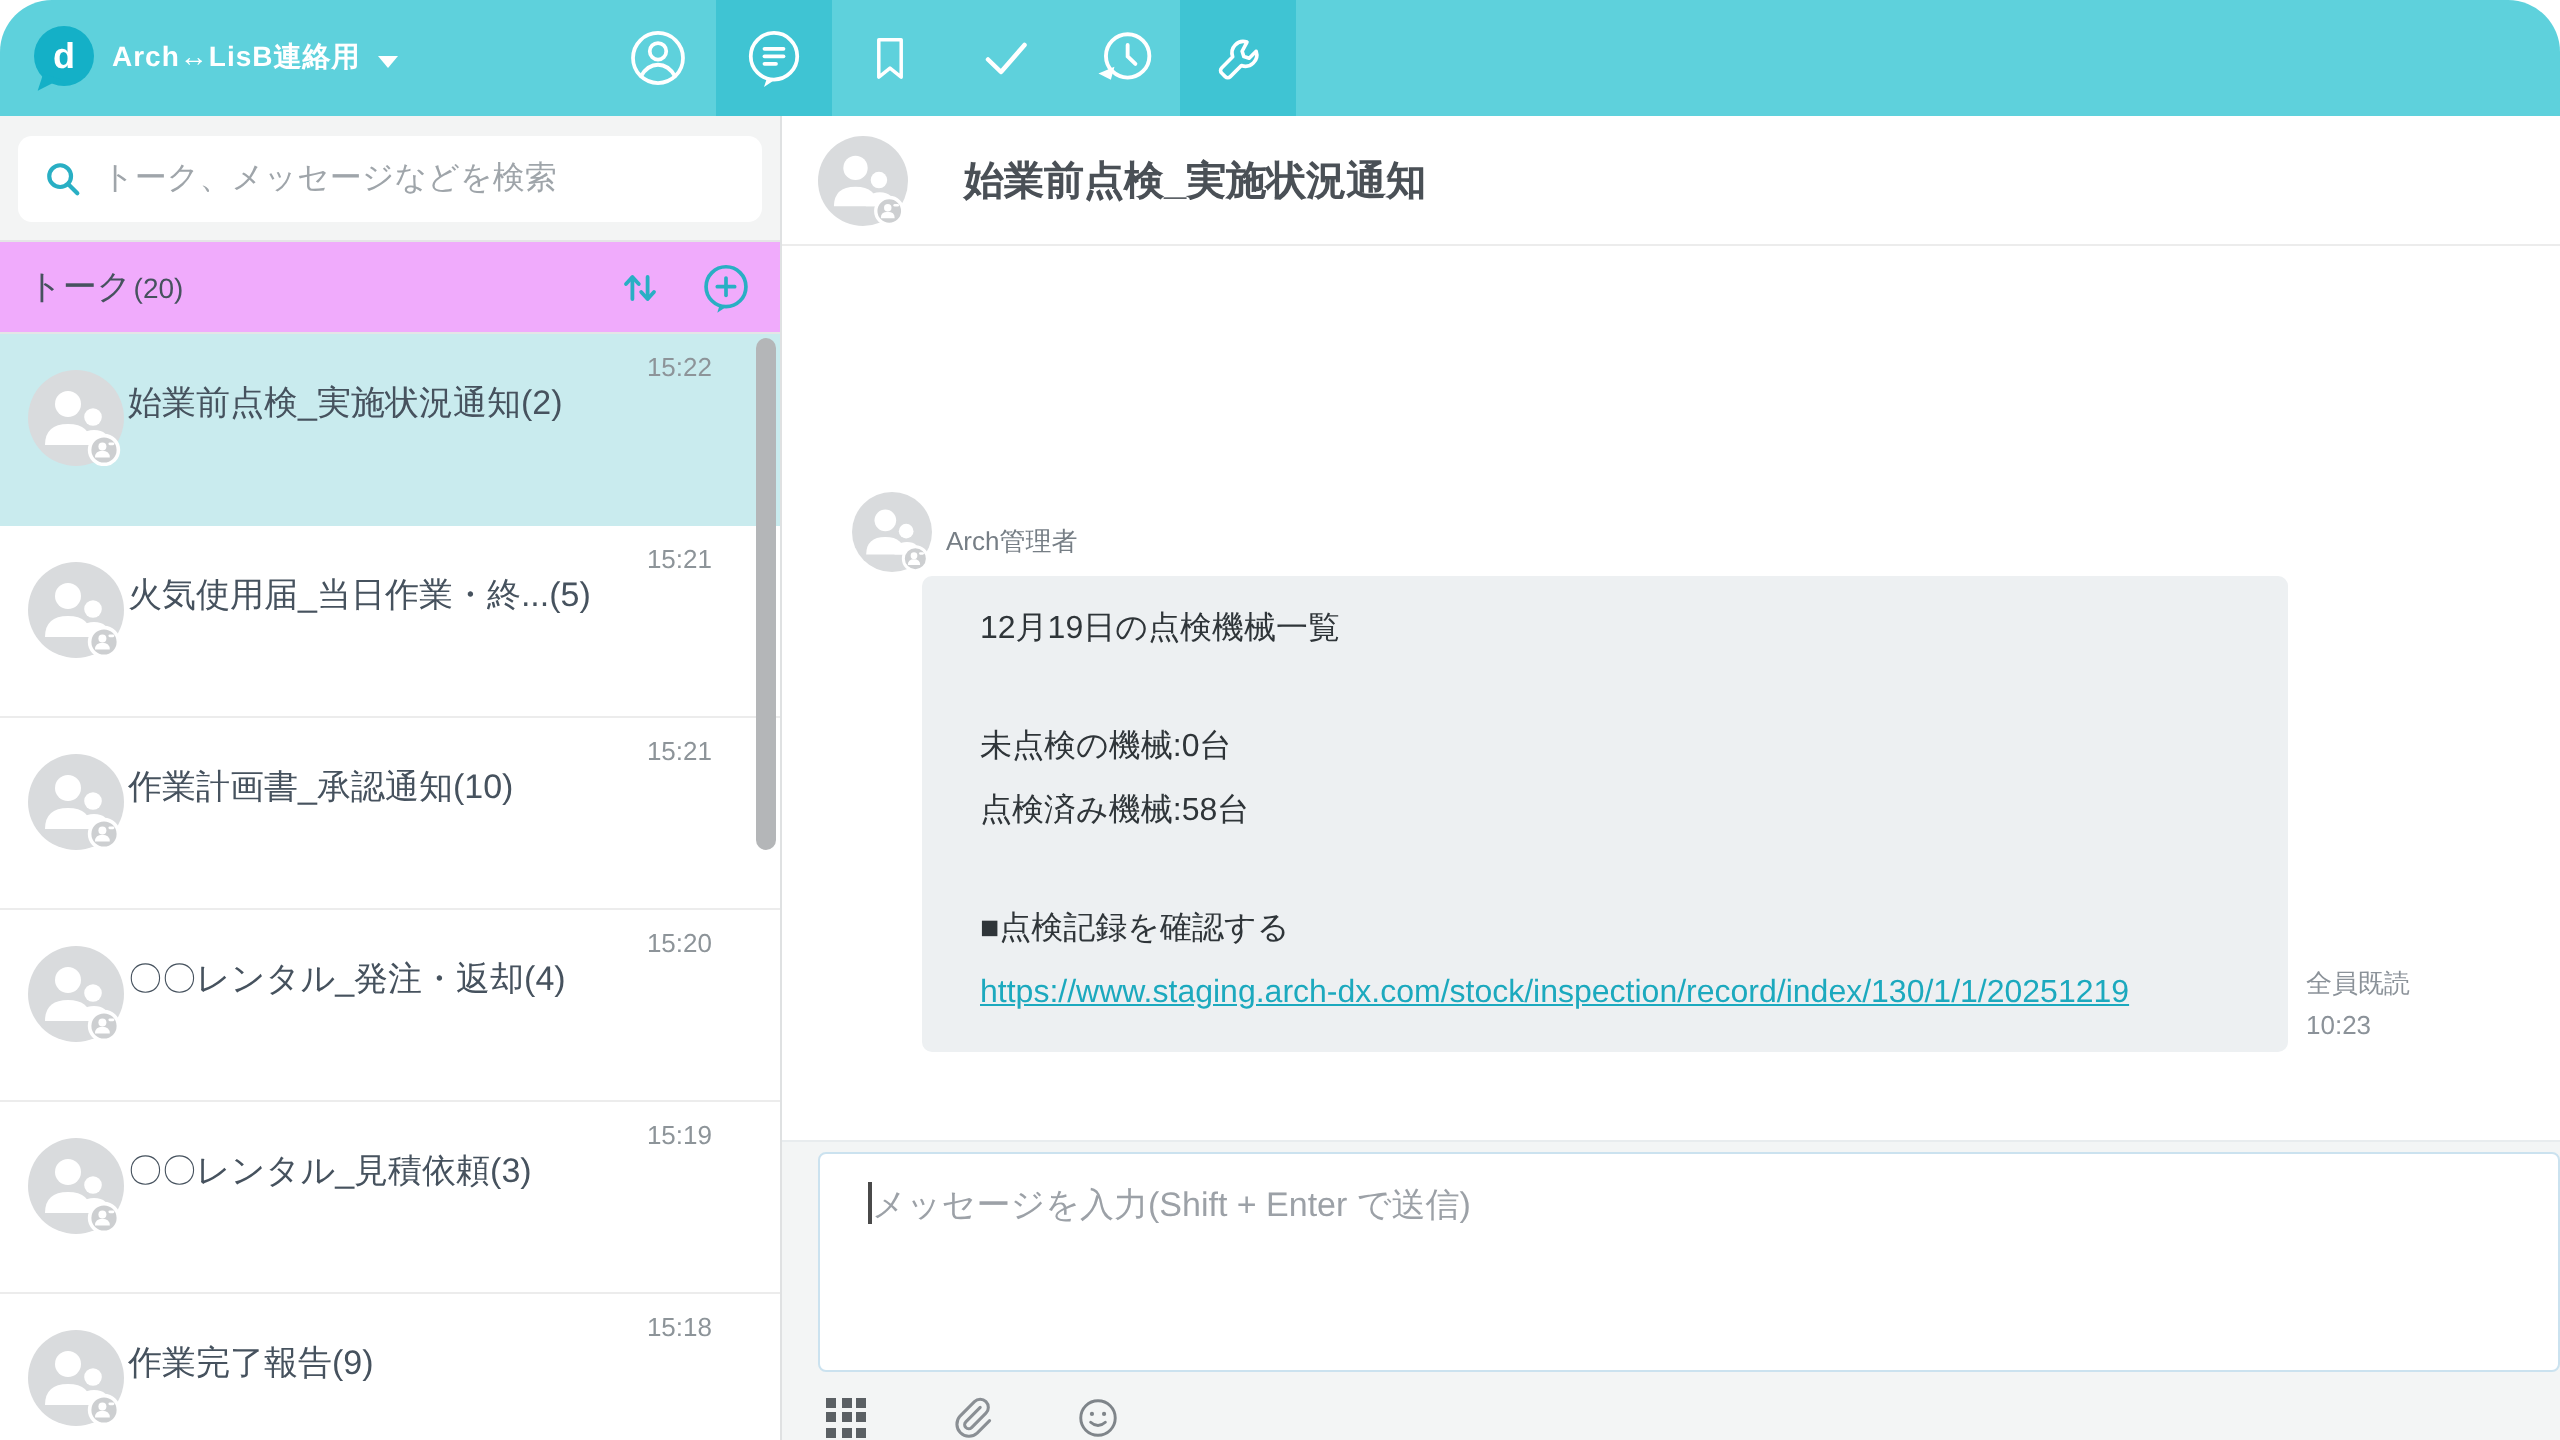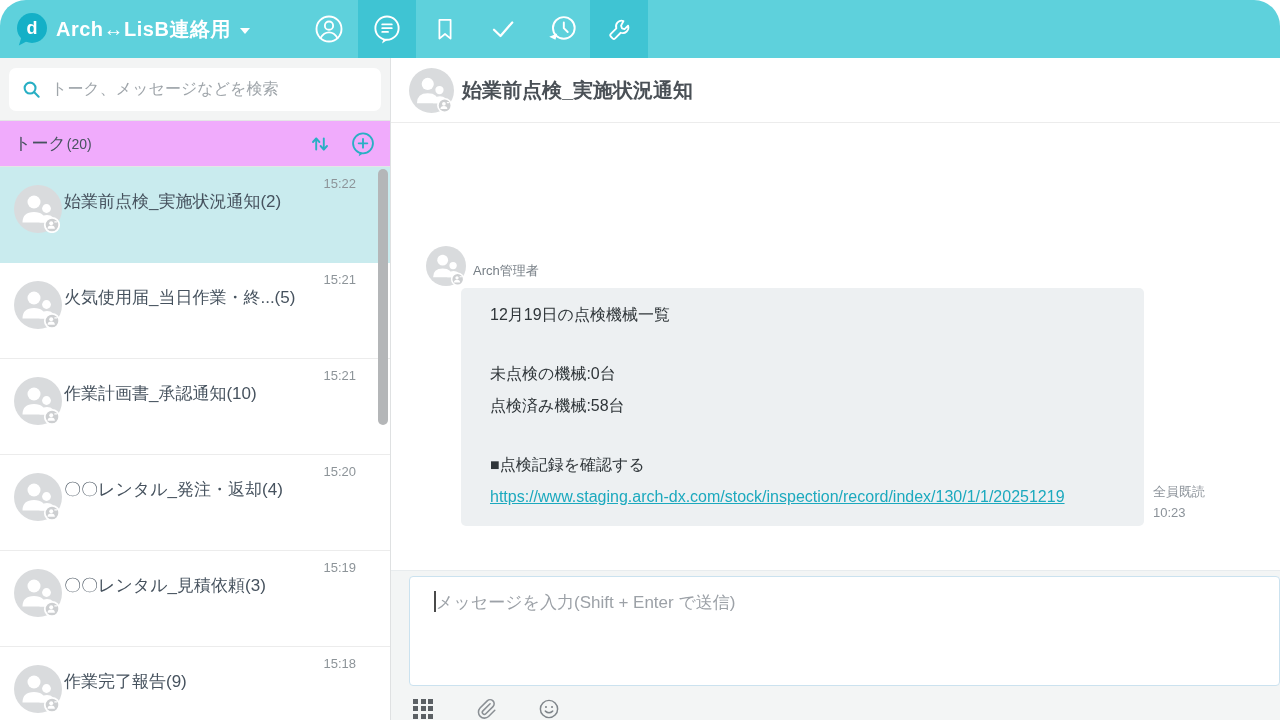--- a/index.html
+++ b/index.html
@@ -7,21 +7,21 @@
   .app{position:relative;width:1280px;height:720px;border-radius:26px 26px 0 0;overflow:hidden;background:#fff;}
 
   
   .topbar{position:relative;height:58px;background:#5ED1DC;display:flex;align-items:center;}
   .logo{position:absolute;left:17px;top:13px;width:32px;height:32px;cursor:pointer;}
   .logo-bubble{width:30px;height:30px;background:#14B0C7;border-radius:50%;display:flex;align-items:center;justify-content:center;position:relative;}
   .logo-bubble:after{content:"";position:absolute;left:3px;bottom:-4px;width:0;height:0;
     border-top:9px solid #14B0C7;border-right:9px solid transparent;transform:rotate(18deg);}
   .logo-letter{color:#fff;font-size:18px;font-weight:bold;line-height:1;position:relative;z-index:1;}
   .title-wrap{position:absolute;left:56px;top:0;height:58px;display:flex;align-items:center;gap:9px;cursor:pointer;}
-  .topbar-title{color:#fff;font-size:20px;font-weight:600;letter-spacing:.5px;}
+  .topbar-title{color:#fff;font-size:14px;font-weight:600;letter-spacing:.5px;}
   .title-caret{width:0;height:0;border-left:5.5px solid transparent;border-right:5.5px solid transparent;border-top:6.5px solid #fff;margin-top:3px;}
   .topbar-icons{position:absolute;left:300px;top:0;height:58px;display:flex;}
   .icon-tile{width:58px;height:58px;display:flex;align-items:center;justify-content:center;cursor:pointer;}
   .icon-tile.active{background:#3FC4D3;}
   .icon-tile svg{display:block;}
 
   
   .content{display:flex;height:662px;}
   .sidebar{width:390px;min-width:390px;background:#fff;border-right:1px solid #DFE1E2;display:flex;flex-direction:column;}
   .chat{flex:1;display:flex;flex-direction:column;min-width:0;}
@@ -38,21 +38,21 @@
 
   .talk-list{position:relative;flex:1;overflow:hidden;background:#fff;}
   .talk-item{position:relative;height:96px;border-bottom:1px solid #ECECEC;background:#fff;cursor:pointer;box-sizing:border-box;}
   .talk-item.selected{background:#C9EBEE;border-bottom:none;}
   .talk-avatar{position:absolute;left:14px;top:18px;width:48px;height:48px;}
   .talk-title{position:absolute;left:64px;top:24px;right:70px;color:#46525E;font-size:17px;line-height:1.35;}
   .talk-time{position:absolute;right:34px;top:9px;color:#8D9499;font-size:13px;}
   .list-scrollbar{position:absolute;top:2px;right:2px;width:10px;height:256px;background:#B4B6B8;border-radius:5px;cursor:pointer;}
 
   
-  .chat-header{height:64px;background:#fff;border-bottom:1px solid #ECECEC;display:flex;align-items:center;padding-left:18px;gap:8px;}
+  .chat-header{height:64px;background:#fff;border-bottom:1px solid #ECECEC;display:flex;align-items:center;padding-left:18px;gap:28px;}
   .chat-header-avatar{width:45px;height:45px;}
   .chat-title{color:#4A5056;font-size:20px;font-weight:bold;}
 
   
   .messages{flex:1;background:#fff;position:relative;overflow:hidden;}
   .msg-group{position:absolute;left:35px;top:123px;right:20px;}
   .msg-avatar{position:absolute;left:0;top:0;width:40px;height:40px;}
   .msg-sender{margin-left:47px;padding-top:16px;color:#767E85;font-size:13px;}
   .msg-row{display:flex;align-items:flex-end;margin-top:8px;}
   .msg-bubble{margin-left:35px;width:638px;background:#EDF0F2;border-radius:5px;padding:11px 16px 13px 29px;}

